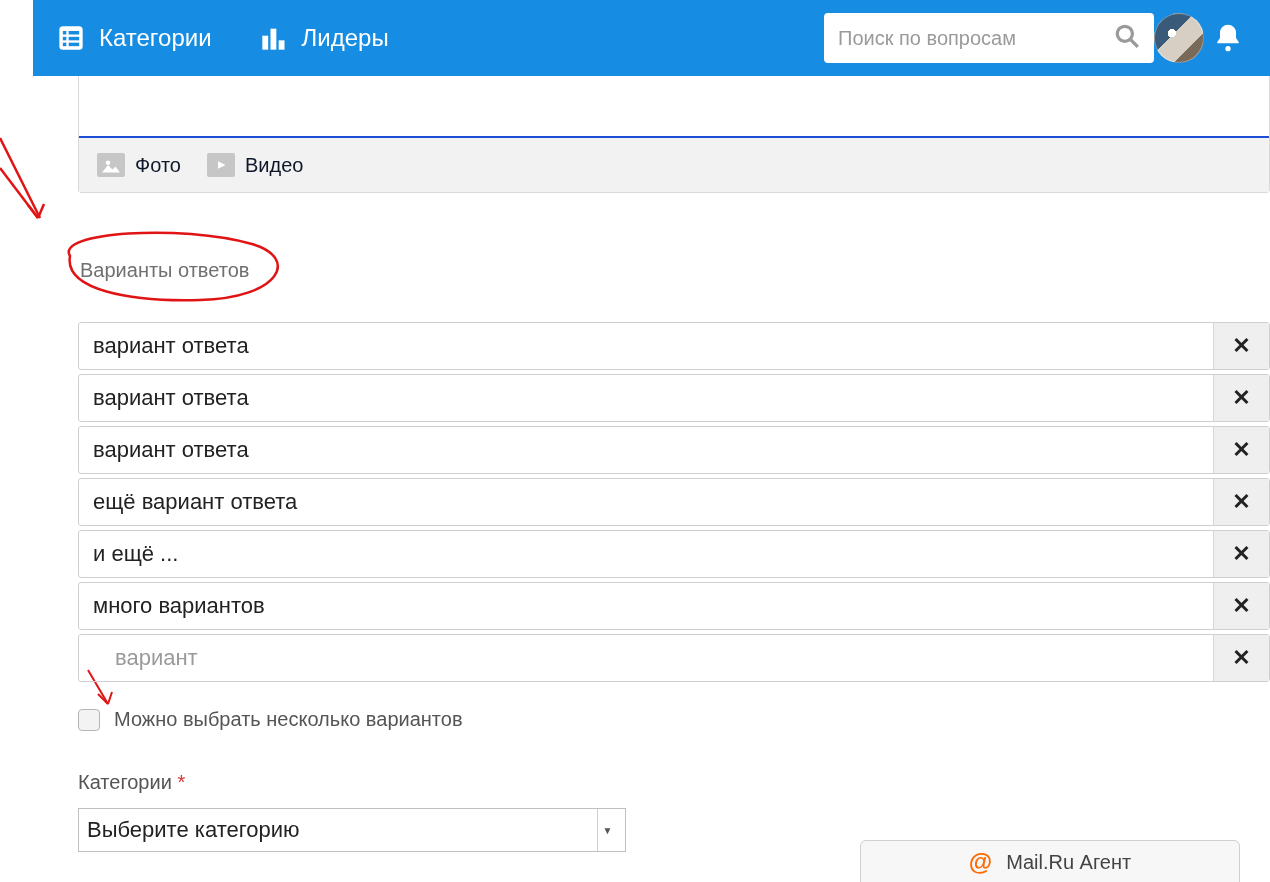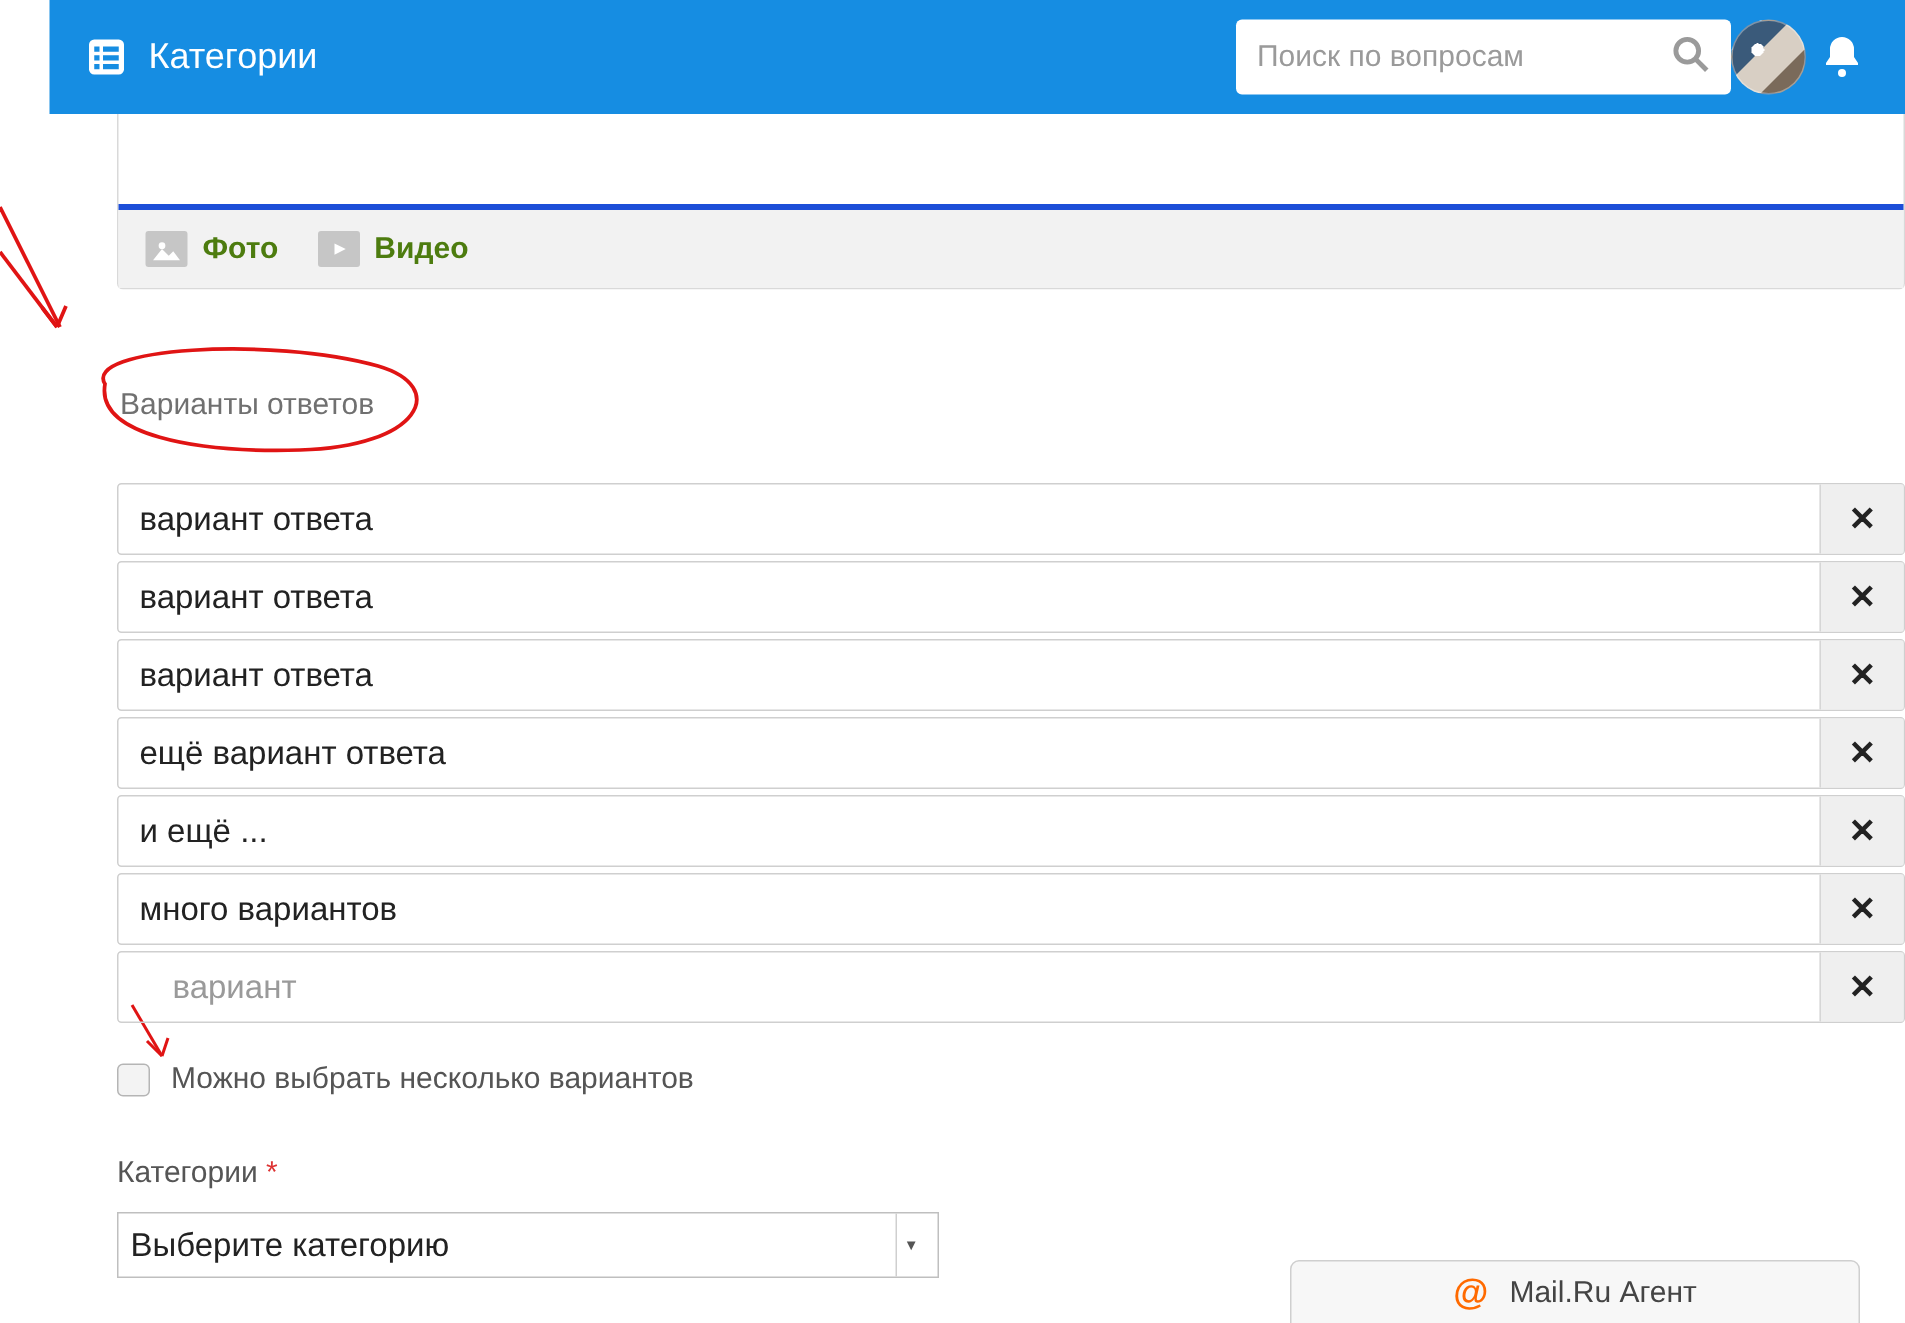--- a/index.html
+++ b/index.html
@@ -77,29 +77,28 @@
     border: 1px solid #d9d9d9;
     border-top: none;
     border-radius: 0 0 4px 4px;
     background: #fff;
     display: flex;
     flex-direction: column;
   }
   .compose-body { height: 60px; }
   .compose-toolbar {
     background: #f2f2f2;
-    border-top: 4px solid #1d4ed8;
+    border-top: 2px solid #1d4ed8;
     height: 56px;
     display: flex;
     align-items: center;
     gap: 26px;
     padding: 0 18px;
     font-size: 20px;
-    color: #4d7c0f;
-    font-weight: bold;
+    color: #0f172a;
   }
   .tb-btn { display:flex; align-items:center; gap:10px; cursor:pointer; }
   .tb-icon-box {
     width: 28px; height: 24px;
     background: #c6c6c6;
     display:flex; align-items:center; justify-content:center;
     border-radius:2px;
   }
 
   
@@ -199,20 +198,30 @@
           <rect x="2" y="2" width="20" height="20" rx="3"></rect>
           <rect x="5" y="6" width="3" height="3" fill="#168de2"></rect>
           <rect x="10" y="6" width="9" height="3" fill="#168de2"></rect>
           <rect x="5" y="11" width="3" height="3" fill="#168de2"></rect>
           <rect x="10" y="11" width="9" height="3" fill="#168de2"></rect>
           <rect x="5" y="16" width="3" height="3" fill="#168de2"></rect>
           <rect x="10" y="16" width="9" height="3" fill="#168de2"></rect>
         </svg>
     </span>
     <span>Категории</span>
+  </div>
+  <div class="nav-item">
+    <span class="nav-icon">
+      <svg width="28" height="28" viewBox="0 0 24 24" fill="#fff">
+          <rect x="2" y="10" width="5" height="12"></rect>
+          <rect x="9" y="4" width="5" height="18"></rect>
+          <rect x="16" y="14" width="5" height="8"></rect>
+        </svg>
+    </span>
+    <span>Лидеры</span>
   </div>
   <div class="search-wrap">
     <div class="search-box">
       <input type="text" placeholder="Поиск по вопросам" style="">
       <span>
         <svg width="26" height="26" viewBox="0 0 24 24" fill="none" stroke="#9a9a9a" stroke-width="3">
             <circle cx="10" cy="10" r="7"></circle>
             <line x1="15" y1="15" x2="22" y2="22"></line>
           </svg>
       </span>

